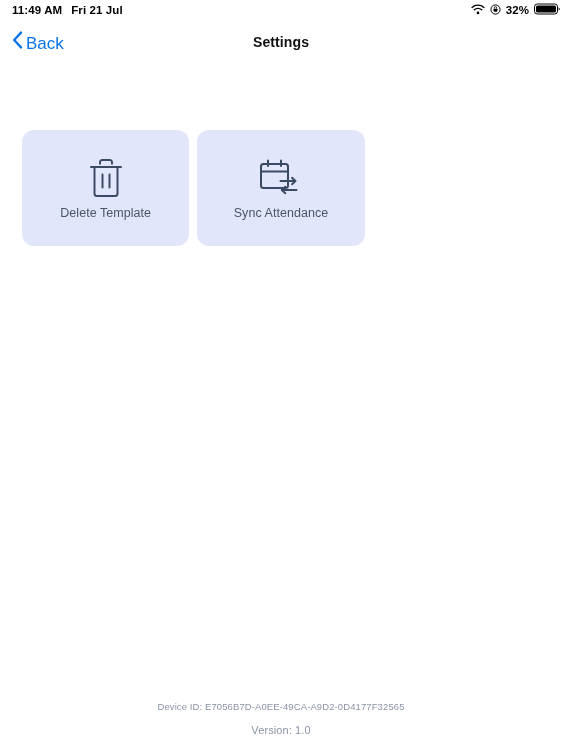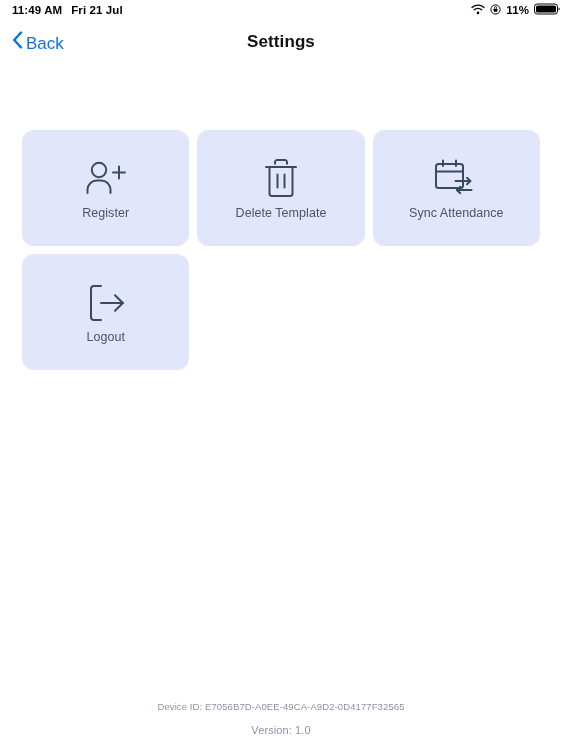--- a/index.html
+++ b/index.html
@@ -47,21 +47,21 @@
     cursor:pointer;
     background:none;
     border:none;
     font-family:inherit;
   }
   .chev { display:block; }
   .nav-title {
     position:absolute;
     left:0; right:0;
     text-align:center;
-    font-size:17px;
+    font-size:14px;
     font-weight:bold;
     color:#111;
     letter-spacing:0.1px;
     pointer-events:none;
   }
 
   
   .grid-wrap { padding:66px 22px 0 22px; }
   .grid {
     display:grid;
@@ -129,21 +129,21 @@
         <circle cx="7" cy="8.9" r="1.3" fill="#000"></circle>
       </svg>
     </span>
     <span class="lock-ico">
       <svg width="11" height="11" viewBox="0 0 11 11">
         <circle cx="5.5" cy="5.5" r="4.6" stroke="#000" stroke-width="1" fill="none"></circle>
         <rect x="3.6" y="4.7" width="3.8" height="3" rx="0.6" fill="#000"></rect>
         <path d="M4.3 4.7V3.9a1.2 1.2 0 0 1 2.4 0v0.8" stroke="#000" stroke-width="0.85" fill="none"></path>
       </svg>
     </span>
-    <span class="sb-pct">11%</span>
+    <span class="sb-pct">32%</span>
     <span class="batt-ico">
       <svg width="26" height="12" viewBox="0 0 26 12">
         <rect x="0.5" y="1" width="23" height="10" rx="2.8" stroke="#000" stroke-width="1" fill="none"></rect>
         <rect x="2" y="2.5" width="20" height="7" rx="1.6" fill="#000"></rect>
         <path d="M24.6 4.4v3.2a1.7 1.7 0 0 0 0-3.2z" fill="#000"></path>
       </svg>
     </span>
   </div>
 </div>
 
@@ -155,30 +155,20 @@
       </svg>
     </span>
     <span>Back</span>
   </button>
   <div class="nav-title">Settings</div>
 </div>
 
 <div class="grid-wrap">
   <div class="grid">
 
-    <div class="card">
-      <div class="card-icon">
-        <svg width="46" height="40" viewBox="0 0 46 40">
-          <circle cx="16" cy="11" r="7.2" stroke="#3A4A63" stroke-width="2" fill="none"></circle>
-          <path d="M4.5 34v-3.2A9.3 9.3 0 0 1 13.8 21.5h4.4a9.3 9.3 0 0 1 9.3 9.3V34" stroke="#3A4A63" stroke-width="2" fill="none" stroke-linecap="round"></path>
-          <path d="M36 7.5v12M30 13.5h12" stroke="#3A4A63" stroke-width="2" stroke-linecap="round"></path>
-        </svg>
-      </div>
-      <div class="card-label">Register</div>
-    </div>
 
 
     <div class="card">
       <div class="card-icon">
         <svg width="38" height="42" viewBox="0 0 38 42">
           <path d="M13 6.5V4.2A2.2 2.2 0 0 1 15.2 2h7.6A2.2 2.2 0 0 1 25 4.2v2.3" stroke="#3A4A63" stroke-width="2" fill="none" stroke-linejoin="round"></path>
           <path d="M4 9h30" stroke="#3A4A63" stroke-width="2" stroke-linecap="round"></path>
           <path d="M7.5 9h23v26.5a2.5 2.5 0 0 1-2.5 2.5H10a2.5 2.5 0 0 1-2.5-2.5z" stroke="#3A4A63" stroke-width="2" fill="none" stroke-linejoin="round"></path>
           <path d="M15.5 16.5v13M22.5 16.5v13" stroke="#3A4A63" stroke-width="2" stroke-linecap="round"></path>
         </svg>
@@ -195,30 +185,20 @@
           <path d="M22.5 23h14.5" stroke="#3A4A63" stroke-width="2" fill="none" stroke-linecap="round"></path>
           <path d="M34 19.8 37.5 23 34 26.2" stroke="#3A4A63" stroke-width="2" fill="none" stroke-linecap="round" stroke-linejoin="round"></path>
           <path d="M38.5 32H24" stroke="#3A4A63" stroke-width="2" fill="none" stroke-linecap="round"></path>
           <path d="M27.3 28.8 23.8 32l3.5 3.2" stroke="#3A4A63" stroke-width="2" fill="none" stroke-linecap="round" stroke-linejoin="round"></path>
         </svg>
       </div>
       <div class="card-label">Sync Attendance</div>
     </div>
 
 
-    <div class="card">
-      <div class="card-icon">
-        <svg width="44" height="40" viewBox="0 0 44 40">
-          <path d="M17 3h-7a3 3 0 0 0-3 3v28a3 3 0 0 0 3 3h7" stroke="#3A4A63" stroke-width="2" fill="none" stroke-linecap="round" stroke-linejoin="round"></path>
-          <path d="M17 20h22" stroke="#3A4A63" stroke-width="2" stroke-linecap="round"></path>
-          <path d="M31 12.2 38.8 20 31 27.8" stroke="#3A4A63" stroke-width="2" fill="none" stroke-linecap="round" stroke-linejoin="round"></path>
-        </svg>
-      </div>
-      <div class="card-label">Logout</div>
-    </div>
 
   </div>
 </div>
 
 <div class="footer">
   <div class="footer-device">Device ID: E7056B7D-A0EE-49CA-A9D2-0D4177F32565</div>
   <div class="footer-version">Version: 1.0</div>
 </div>
 
 </body></html>

